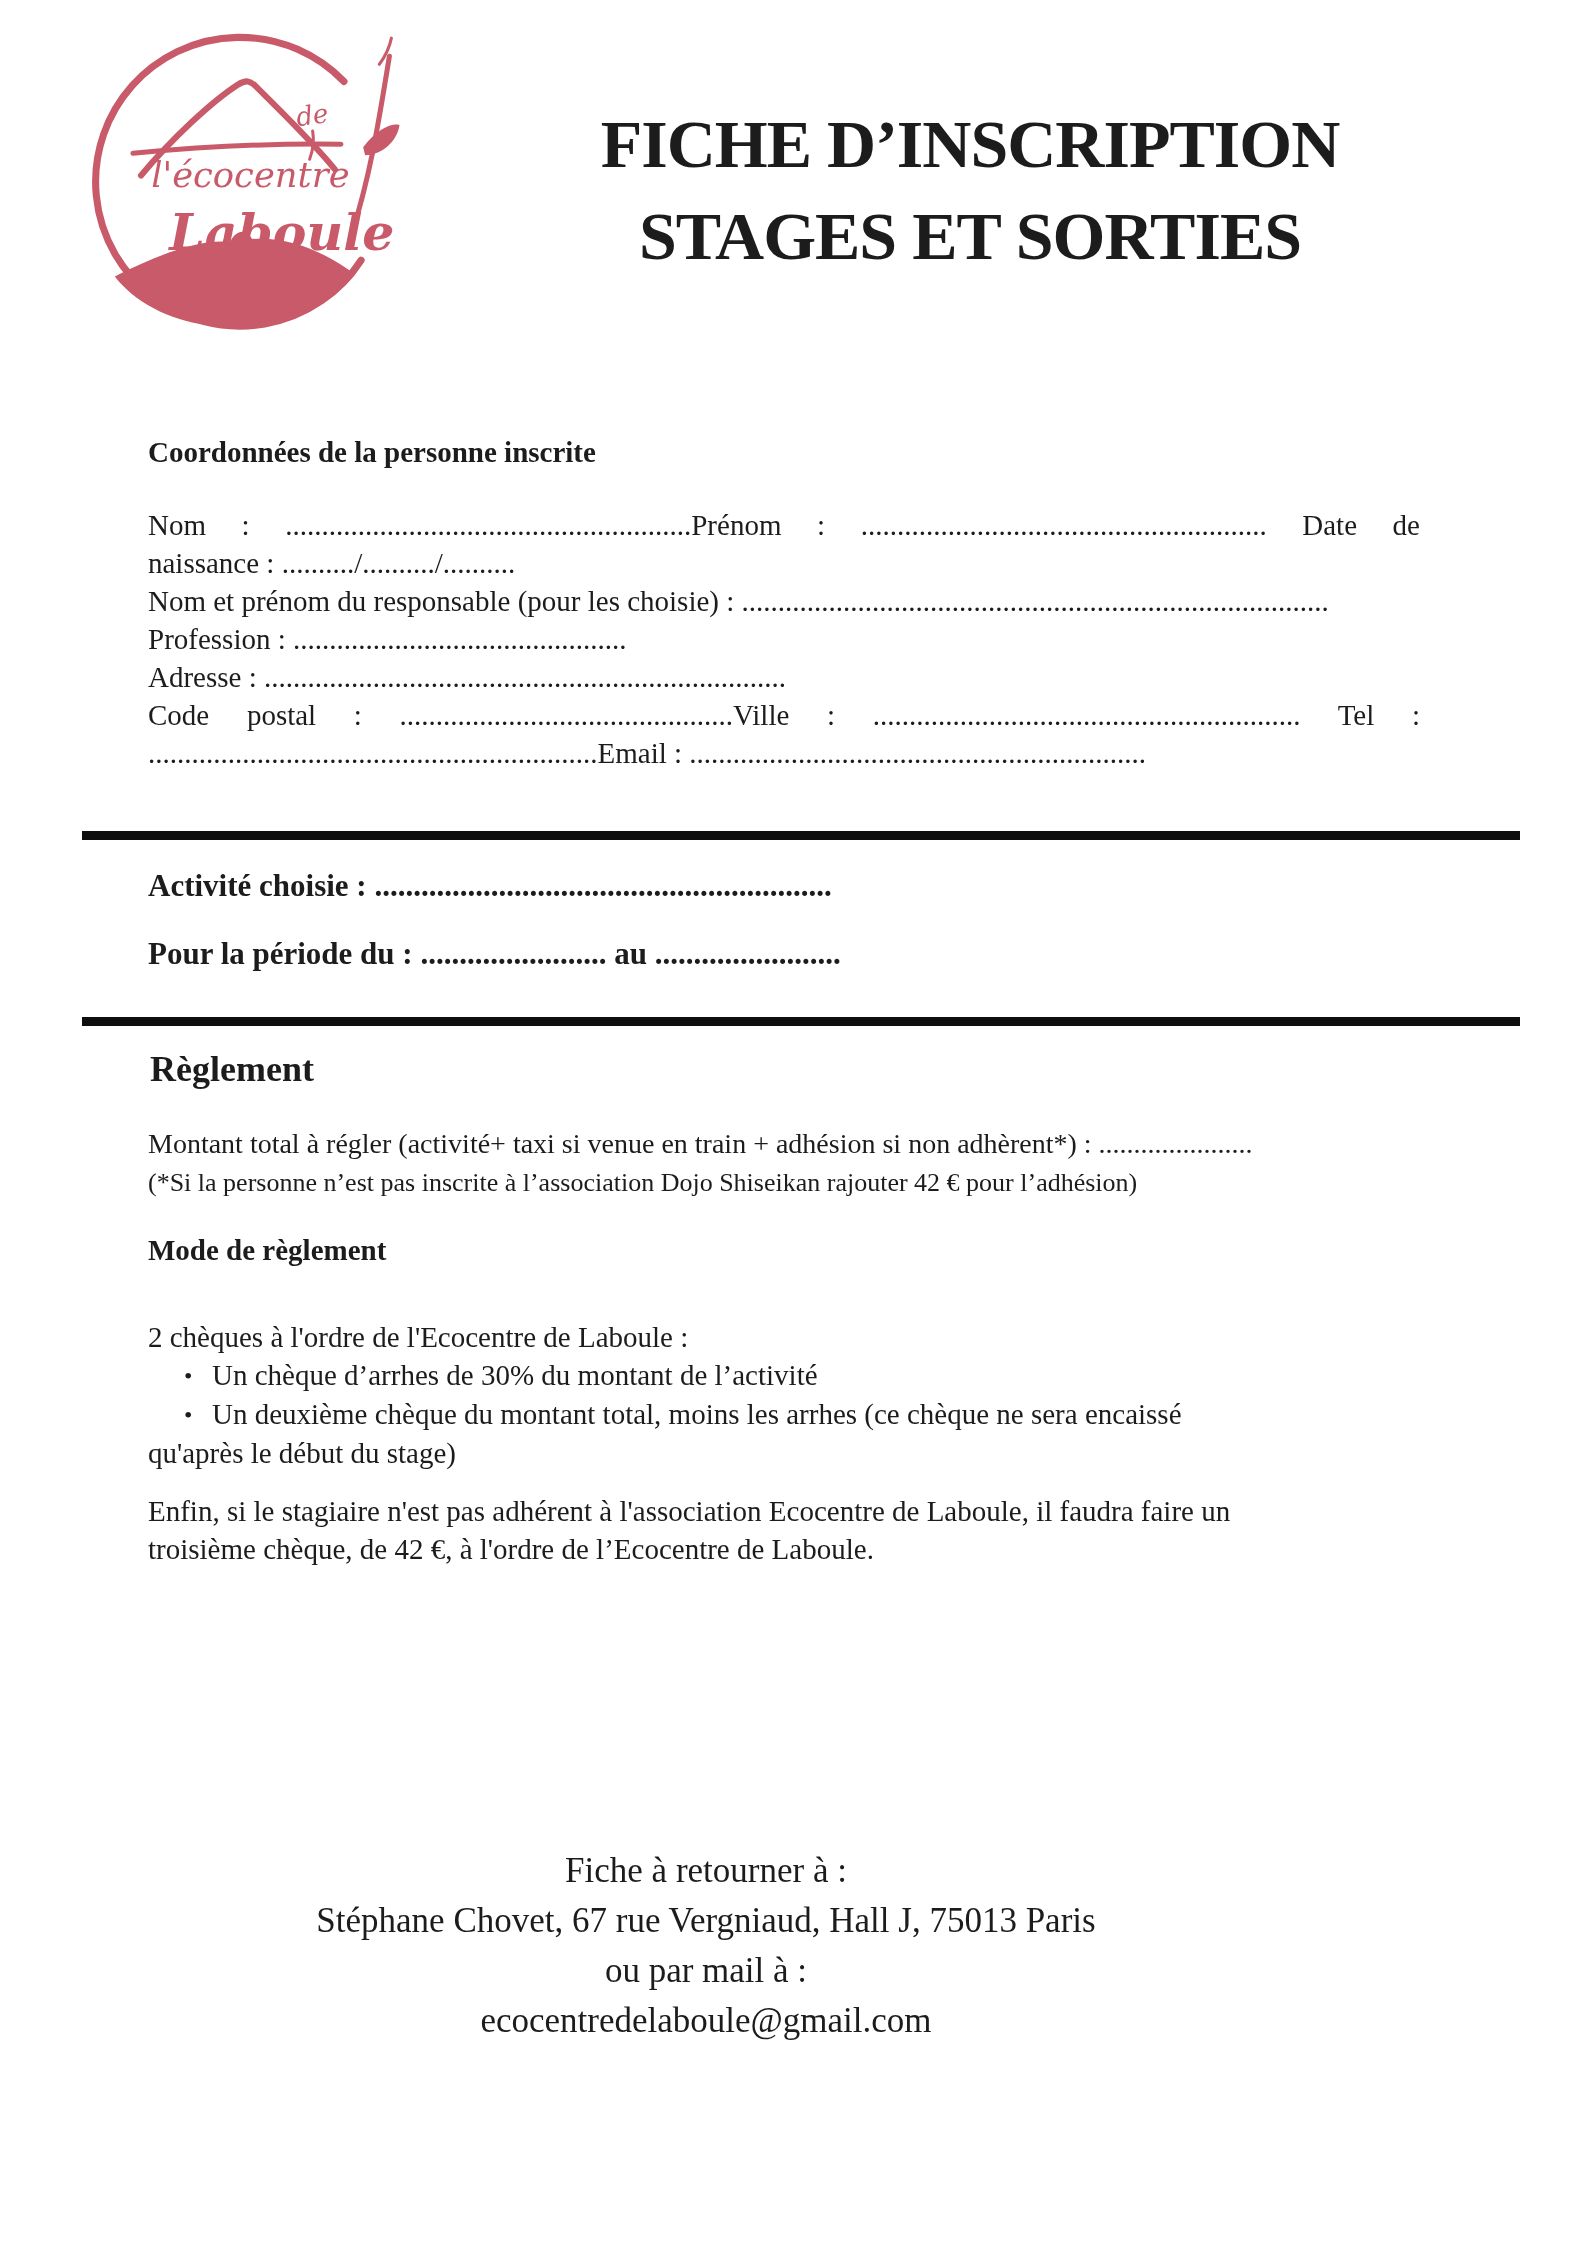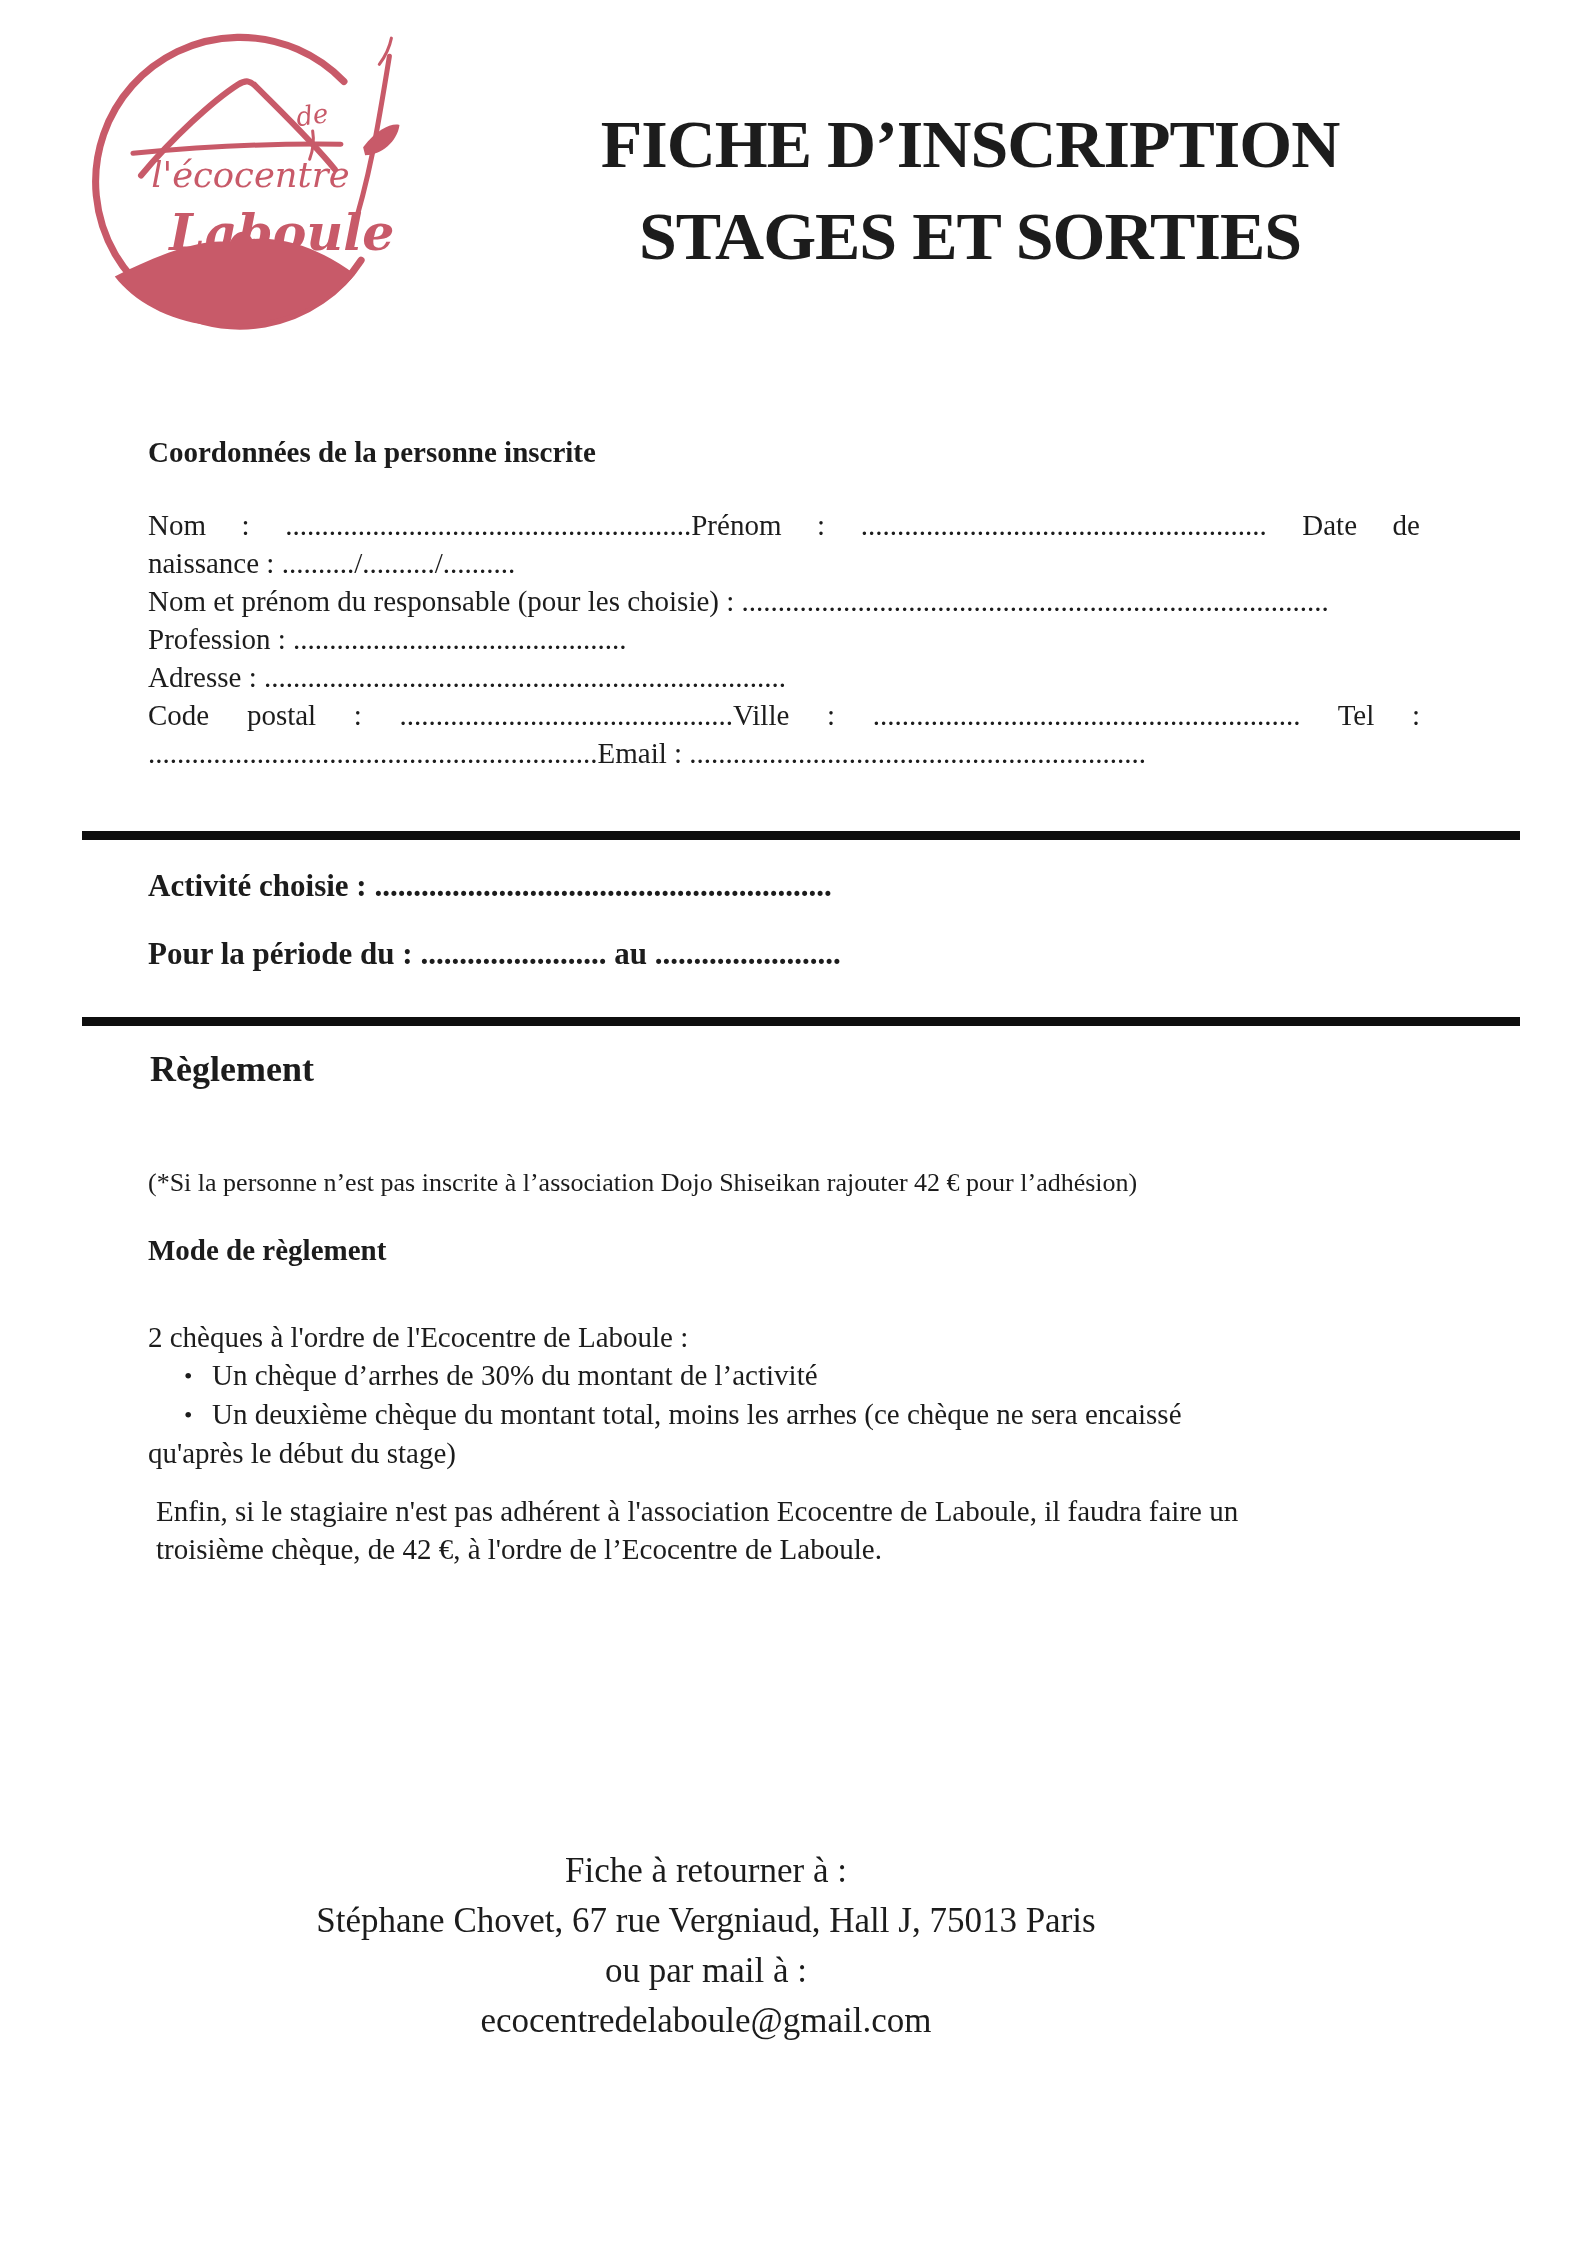--- a/index.html
+++ b/index.html
@@ -35,21 +35,21 @@
   .activite{left:148px;top:866px;font-size:31px;font-weight:bold;line-height:40px;}
   .activite .line2{margin-top:28px;}
   
   .reg-head{left:150px;top:1048px;font-size:36px;font-weight:bold;}
   .montant{left:148px;top:1128px;width:1300px;font-size:28px;white-space:nowrap;}
   .note{left:148px;top:1168px;width:1300px;font-size:26px;white-space:nowrap;}
   .mode-head{left:148px;top:1234px;font-size:29px;font-weight:bold;}
   .cheques{left:148px;top:1318px;width:1292px;font-size:29px;line-height:38px;}
   .bullet-row{padding-left:36px;}
   .bullet-marker{display:inline-block;width:28px;font-size:24px;vertical-align:1px;}
-  .enfin{left:148px;top:1492px;width:1310px;font-size:29px;line-height:38px;margin-left:8px;}
+  .enfin{left:148px;top:1492px;width:1310px;font-size:29px;line-height:38px;}
   
   .footer{left:0;top:1846px;width:1412px;text-align:center;font-size:35px;line-height:50px;}
 </style>
 </head>
 <body>
 
 <div class="page">
 
   <div class="abs logo">
     <svg viewBox="0 0 330 315" aria-hidden="true">
@@ -95,20 +95,21 @@
 
   <div class="abs activite">
     <div class="nw">Activité choisie : ...........................................................</div>
     <div class="nw line2">Pour la période du : ........................ au ........................</div>
   </div>
 
   <div class="abs rule rule2"></div>
 
   <div class="abs reg-head">Règlement</div>
 
+  <div class="abs montant">Montant total à régler (activité+ taxi si venue en train + adhésion si non adhèrent*) : ......................</div>
 
   <div class="abs note">(*Si la personne n’est pas inscrite à l’association Dojo Shiseikan rajouter 42 € pour l’adhésion)</div>
 
   <div class="abs mode-head">Mode de règlement</div>
 
   <div class="abs cheques">
     <div class="nw">2 chèques à l'ordre de l'Ecocentre de Laboule :</div>
     <div class="bullet-row nw">
       <span class="bullet-marker">•</span><span>Un chèque d’arrhes de 30% du montant de l’activité</span>
     </div>

